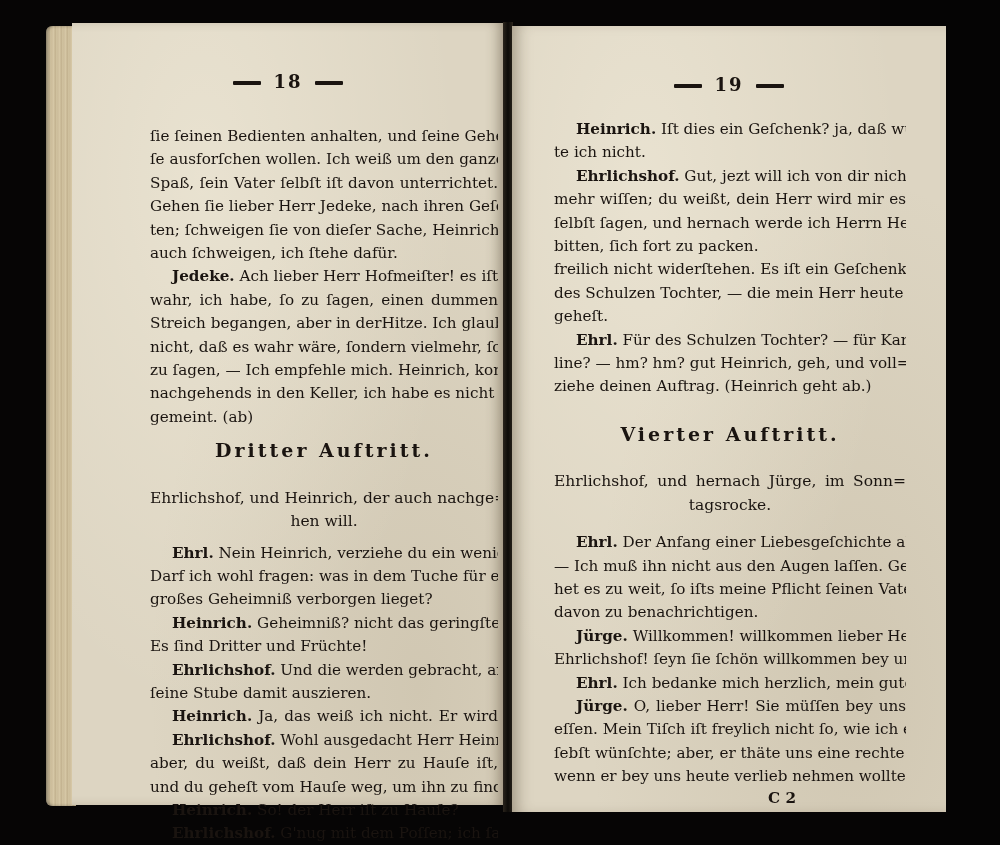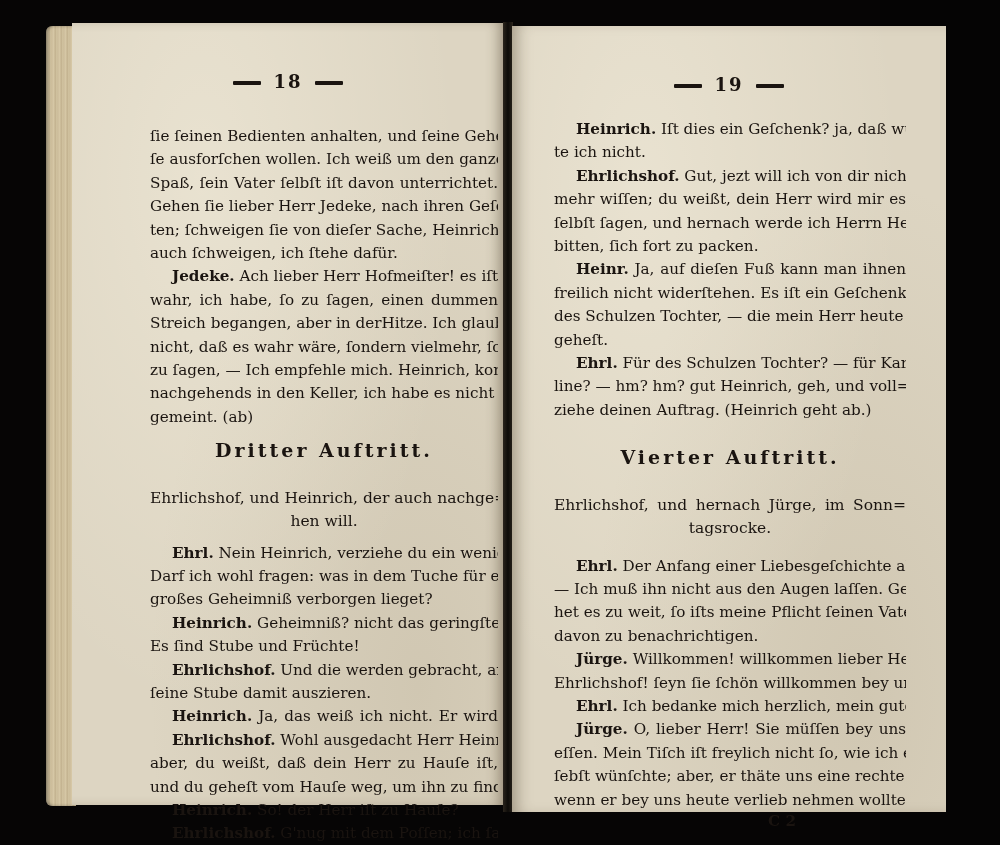--- a/index.html
+++ b/index.html
@@ -165,21 +165,21 @@
         <span class="line">Ehrlichshof, und Heinrich, der auch nachge=</span>
         <span class="centered">hen will.</span>
       </span>
       <span class="gap-sm"></span>
 
       <span class="line indent"><span class="speaker">Ehrl.</span> <span>Nein Heinrich, verziehe du ein wenig.</span></span>
       <span class="line">Darf ich wohl fragen: was in dem Tuche für ein</span>
       <span class="line last">großes Geheimniß verborgen lieget?</span>
 
       <span class="line indent"><span class="speaker">Heinrich.</span> <span>Geheimniß? nicht das geringſte.</span></span>
-      <span class="line last">Es ſind Stube und Früchte!</span>
+      <span class="line last">Es ſind Dritter und Früchte!</span>
 
       <span class="line indent last"><span class="speaker">Ehrlichshof.</span> <span>Und die werden gebracht, an —</span></span>
 
       <span class="line last">ſeine Stube damit auszieren.</span>
       <span class="line indent"><span class="speaker">Heinrich.</span> <span>Ja, das weiß ich nicht. Er wird</span></span>
 
       <span class="line indent"><span class="speaker">Ehrlichshof.</span> <span>Wohl ausgedacht Herr Heinrich;</span></span>
       <span class="line">aber, du weißt, daß dein Herr zu Hauſe iſt,</span>
       <span class="line">und du geheſt vom Hauſe weg, um ihn zu finden?</span>
 
@@ -199,21 +199,20 @@
     </div>
     <div class="text-block">
       <span class="line indent"><span class="speaker">Heinrich.</span> <span>Iſt dies ein Geſchenk? ja, daß wuß=</span></span>
       <span class="line last">te ich nicht.</span>
 
       <span class="line indent"><span class="speaker">Ehrlichshof.</span> <span>Gut, jezt will ich von dir nichts</span></span>
       <span class="line">mehr wiſſen; du weißt, dein Herr wird mir es</span>
       <span class="line">ſelbſt ſagen, und hernach werde ich Herrn Heinrich,</span>
       <span class="line last">bitten, ſich fort zu packen.</span>
 
-      <span class="line indent"><span class="speaker">Heinr.</span> <span>Ja, auf dieſen Fuß kann man ihnen</span></span>
       <span class="line">freilich nicht widerſtehen. Es iſt ein Geſchenk für</span>
       <span class="line">des Schulzen Tochter, — die mein Herr heute früh</span>
       <span class="line last">geheſt.</span>
 
       <span class="line indent"><span class="speaker">Ehrl.</span> <span>Für des Schulzen Tochter? — für Karo=</span></span>
       <span class="line">line? — hm? hm? gut Heinrich, geh, und voll=</span>
       <span class="line last">ziehe deinen Auftrag. (Heinrich geht ab.)</span>
 
       <span class="gap-md"></span>
       <span class="scene-title">Vierter Auftritt.</span>

